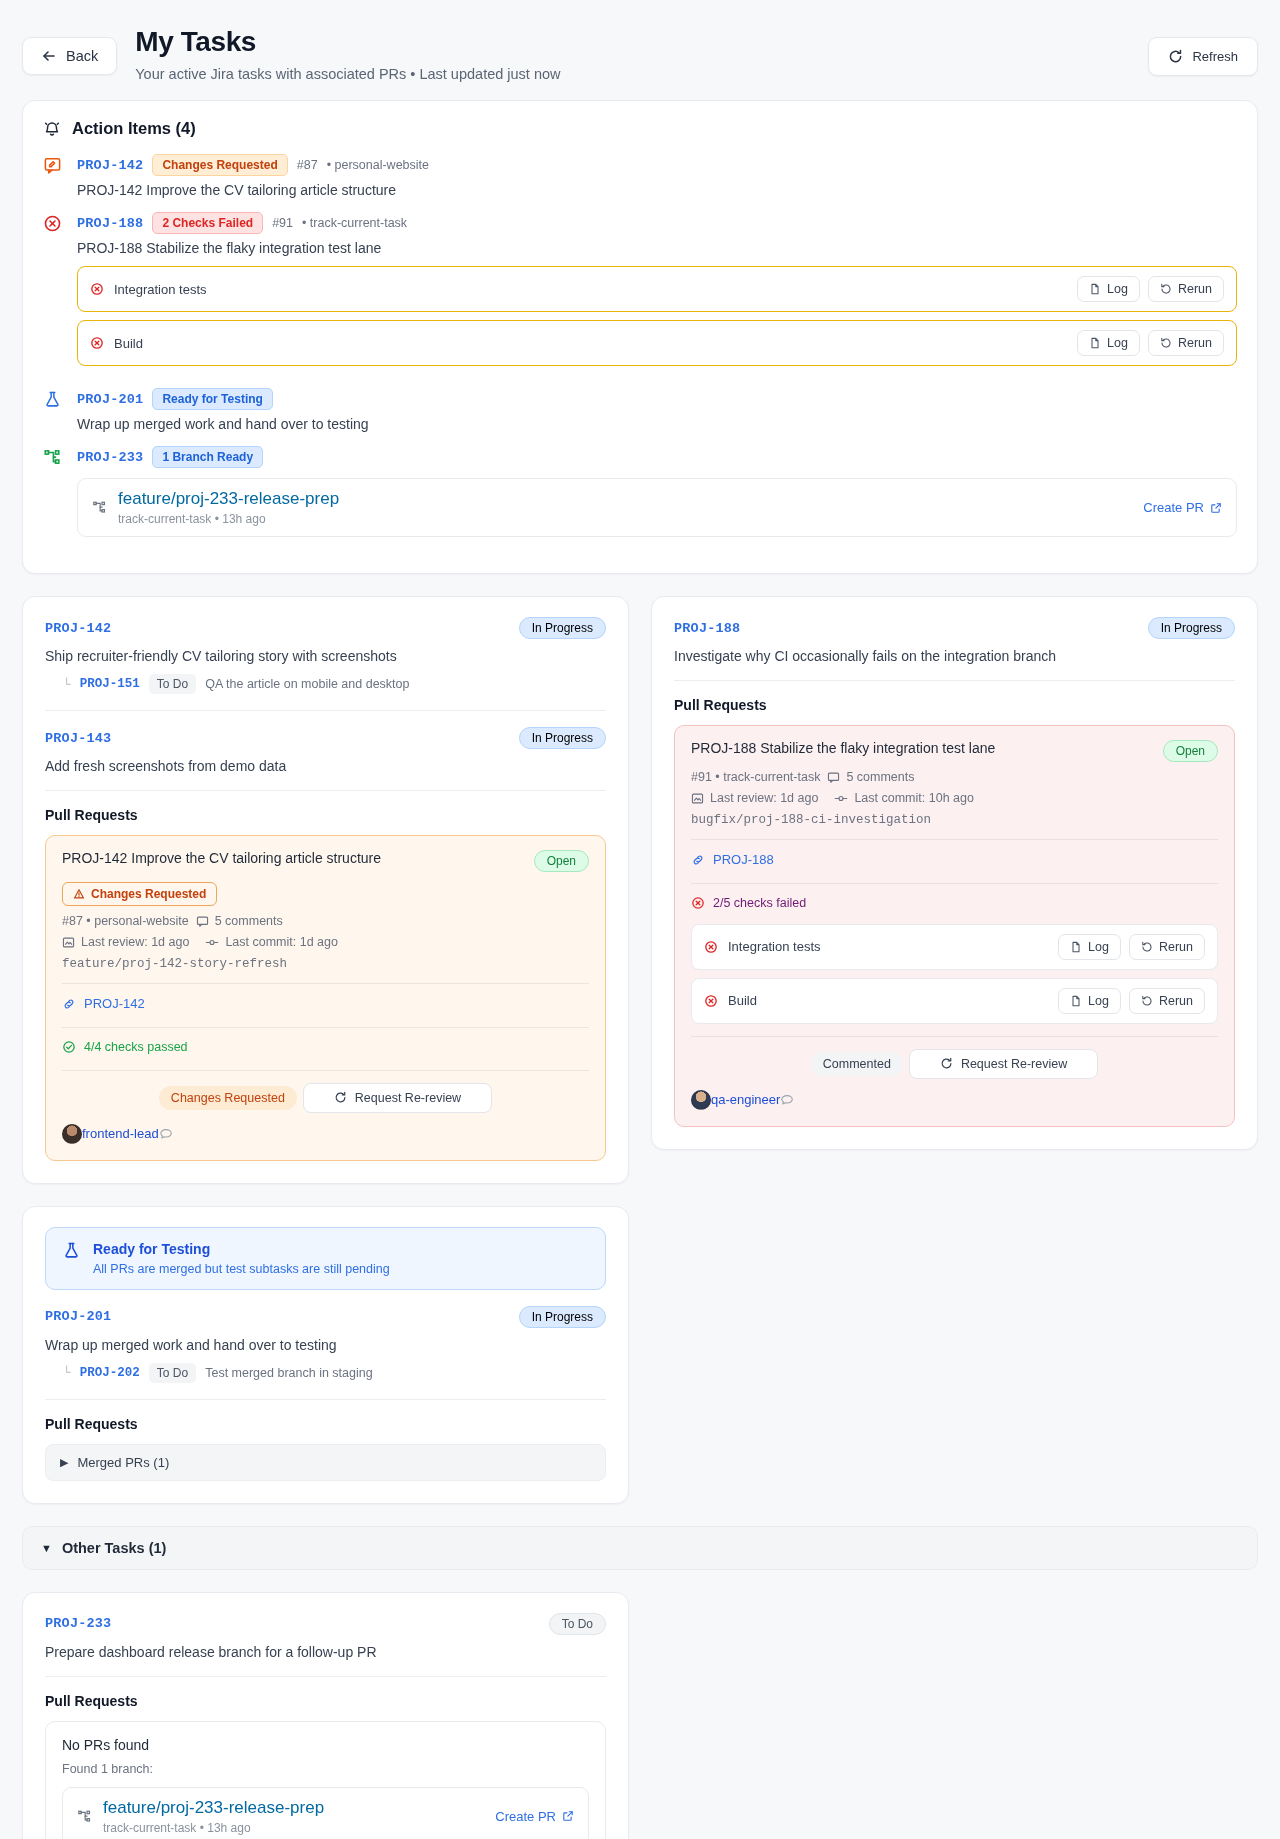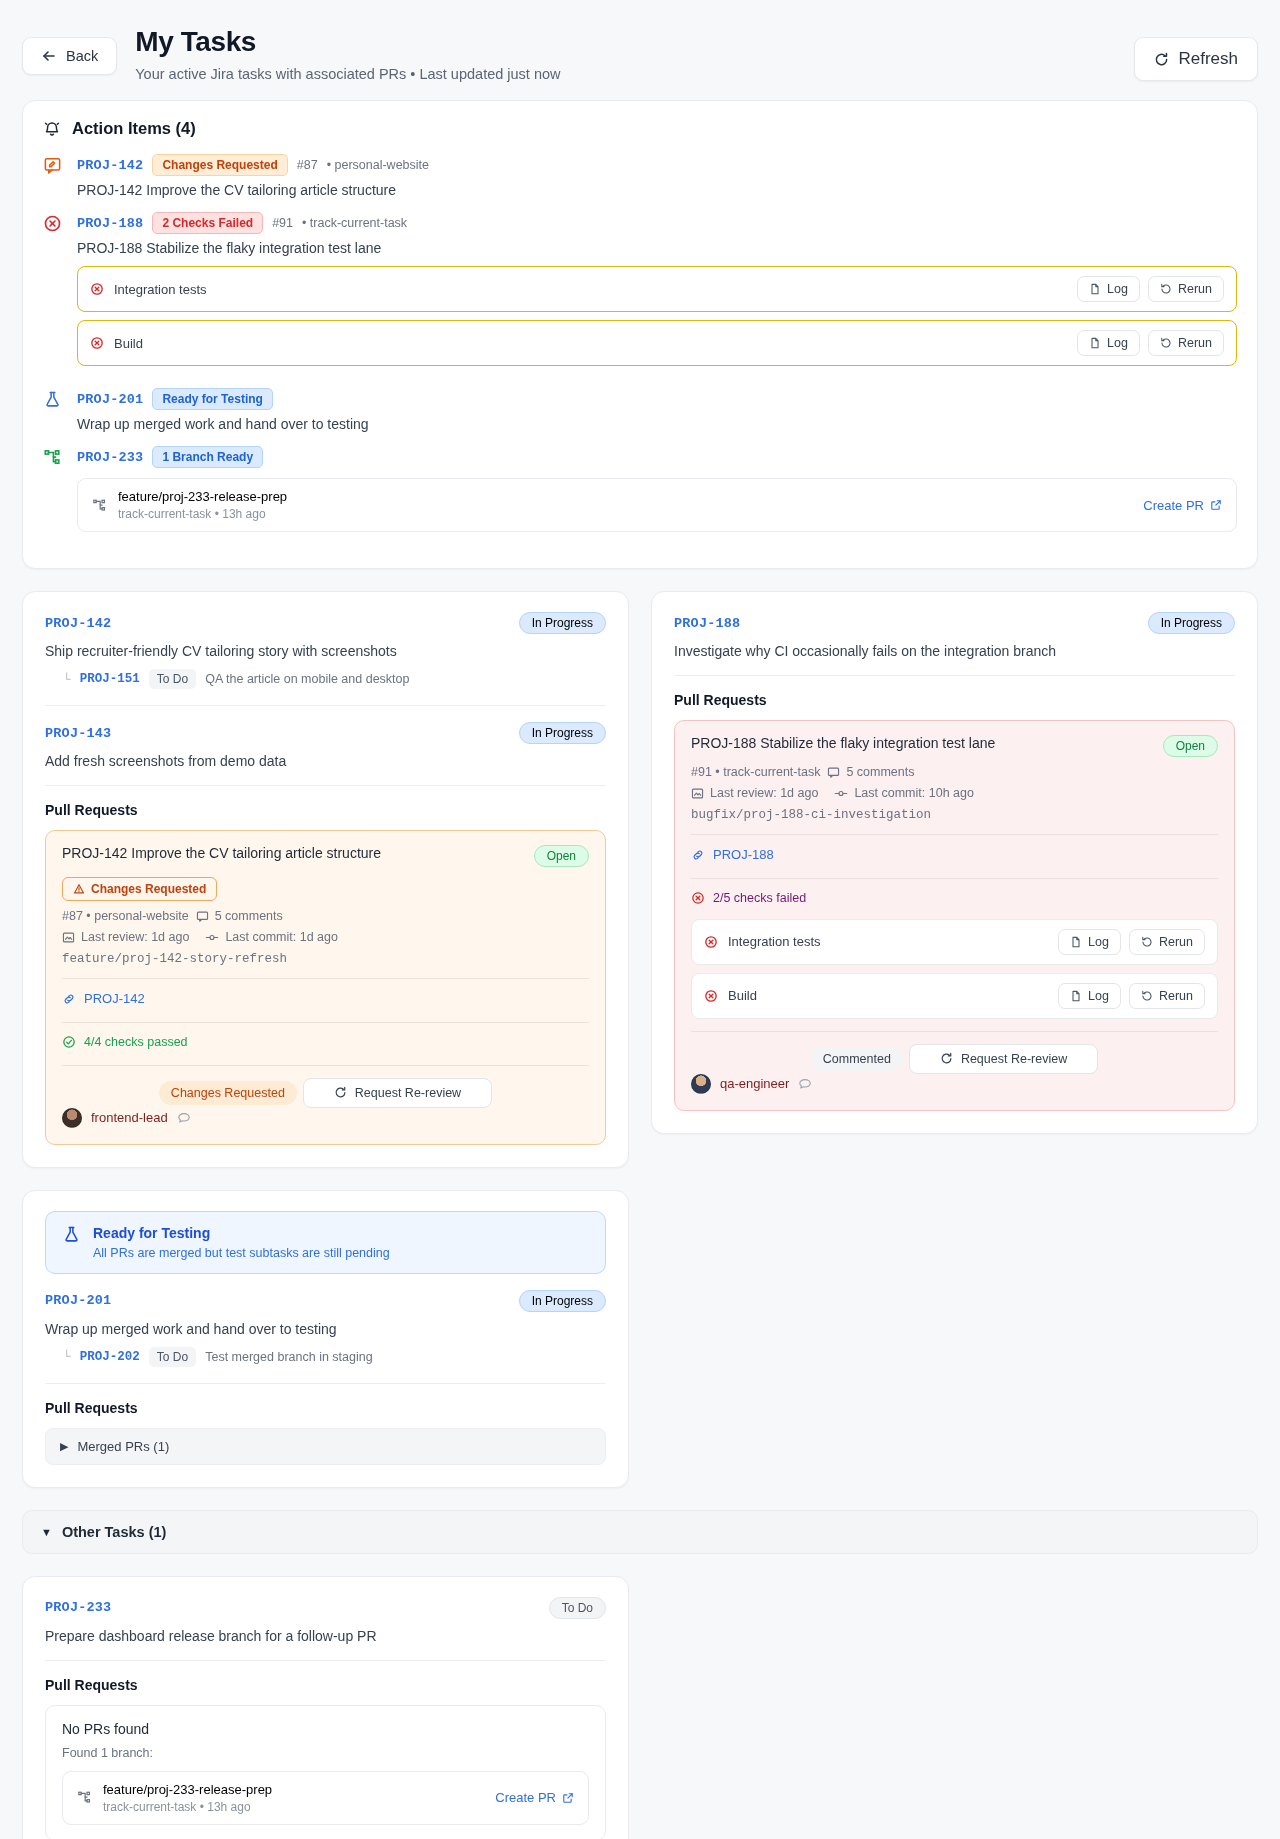--- a/index.html
+++ b/index.html
@@ -20,21 +20,21 @@
     padding: 10px 18px; font-size: 14.5px; color: #2b3444; cursor: pointer;
     box-shadow: 0 1px 2px rgba(16,24,40,.05);
     margin-top: 11px;
   }
   .head-text { flex: 1; }
   .page-title { font-size: 28px; font-weight: bold; letter-spacing: -.4px; color: #111827; }
   .page-sub { font-size: 14.5px; color: #5b6574; margin-top: 8px; }
   .refresh-btn {
     display: inline-flex; align-items: center; gap: 9px;
     background: #ffffff; border: 1px solid #e6e8ec; border-radius: 9px;
-    padding: 11px 19px; font-size: 17px; color: #2b3444; cursor: pointer;
+    padding: 11px 19px; font-size: 13px; color: #2b3444; cursor: pointer;
     box-shadow: 0 1px 2px rgba(16,24,40,.05);
     margin-top: 11px;
   }
 
   
   .card {
     background: #fff; border: 1px solid #e9ebf0; border-radius: 13px;
     box-shadow: 0 1px 2px rgba(16,24,40,.04);
   }
 
@@ -73,21 +73,21 @@
     padding: 5px 11px; font-size: 12.5px; color: #374151; cursor: pointer; justify-content: center;
   }
 
   
   .branch-row {
     display: flex; align-items: center; justify-content: space-between;
     border: 1px solid #e8eaee; border-radius: 9px; background: #fff;
     padding: 10px 14px; margin-top: 10px;
   }
   .branch-left { display: flex; align-items: center; gap: 11px; }
-  .branch-name { font-size: 13px; color: #000000; }
+  .branch-name { font-size: 17px; color: #0369a1; }
   .branch-sub { font-size: 12px; color: #8a929e; margin-top: 3px; }
   .create-pr { display: inline-flex; align-items: center; gap: 6px; font-size: 13px; color: #2f6fe4; cursor: pointer; }
 
   
   .grid { display: flex; gap: 22px; align-items: flex-start; margin-bottom: 22px; }
   .col { flex: 1; min-width: 0; }
 
   .task-card { padding: 20px 22px 22px 22px; }
   .task-head { display: flex; align-items: center; justify-content: space-between; }
   .task-key { font-family: "Liberation Mono", monospace; font-size: 13.5px; font-weight: bold; color: #2f6fe4; letter-spacing: .2px; }
@@ -132,21 +132,21 @@
   .checks-ok { color: #16a34a; }
   .checks-bad { color: #701a75; }
   .pr-footer { display: flex; align-items: center; justify-content: center; gap: 6px; }
   .chip-amber { background: #fdebd3; color: #c2410c; font-size: 12.5px; border-radius: 999px; padding: 5px 12px; }
   .chip-grey { background: #f3f4f6; color: #374151; font-size: 12.5px; border-radius: 999px; padding: 5px 12px; }
   .rereview-btn {
     display: inline-flex; align-items: center; gap: 8px; background: #fff;
     border: 1px solid #e2e5ea; border-radius: 8px; padding: 7px 30px;
     font-size: 12.5px; color: #374151; cursor: pointer;
   }
-  .reviewer { display: flex; align-items: center; gap: 9px; font-size: 13px; color: #7f1d1d; }
+  .reviewer { display: flex; align-items: center; margin-top: 11px; font-size: 13px; color: #1d4ed8; }
   .avatar {
     width: 20px; height: 20px; border-radius: 50%; flex: 0 0 20px;
     background: radial-gradient(circle at 50% 32%, #b98a6b 0 34%, #3c2f2a 36% 100%);
     border: 1px solid rgba(0,0,0,.12);
   }
   .avatar.qa { background: radial-gradient(circle at 50% 32%, #d9b08c 0 34%, #2f3b52 36% 100%); }
 
   
   .rft {
     background: #eff6ff; border: 1px solid #bdd8fb; border-radius: 10px;

